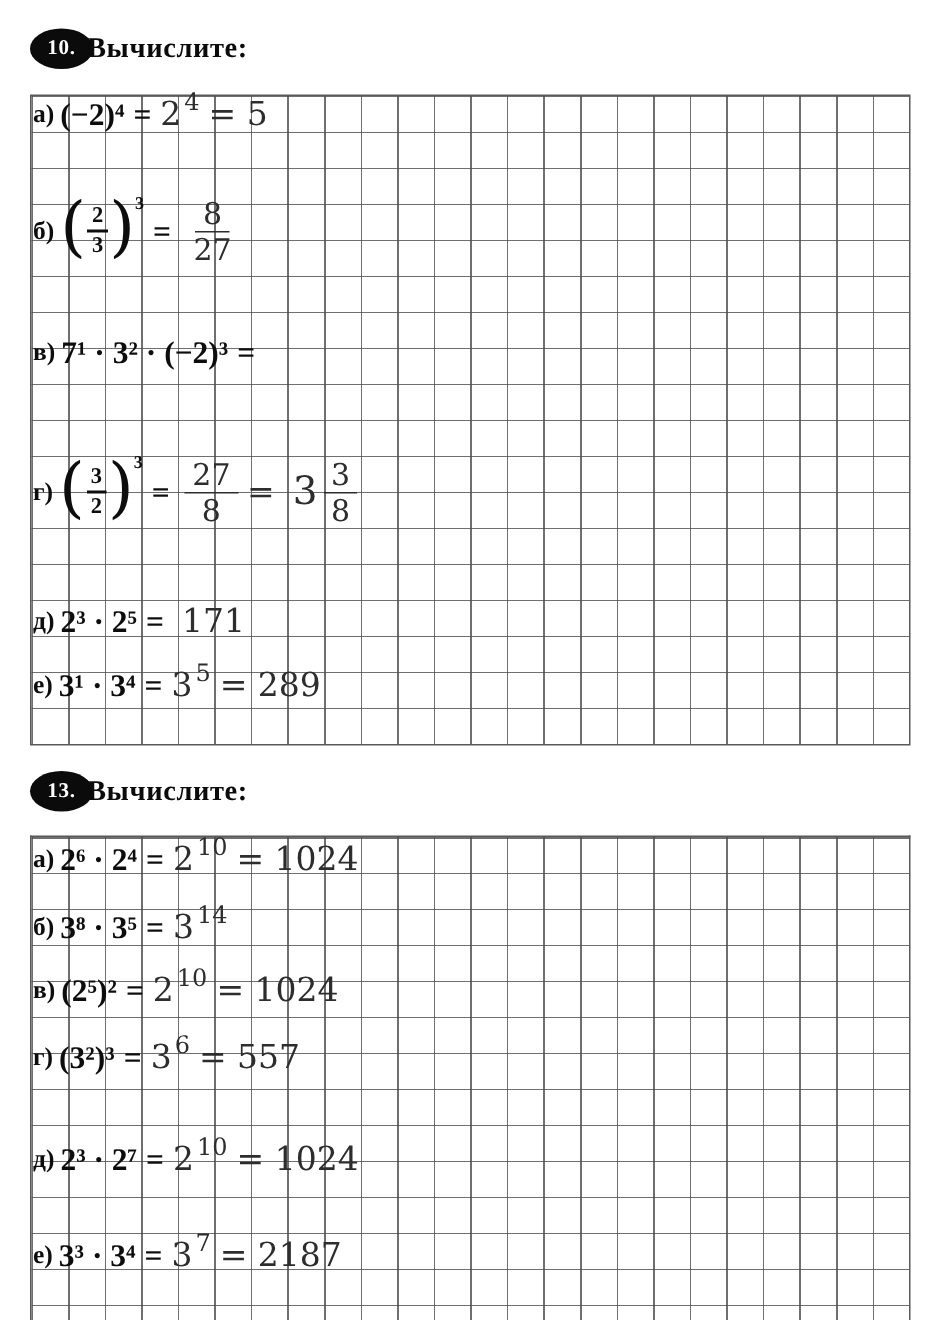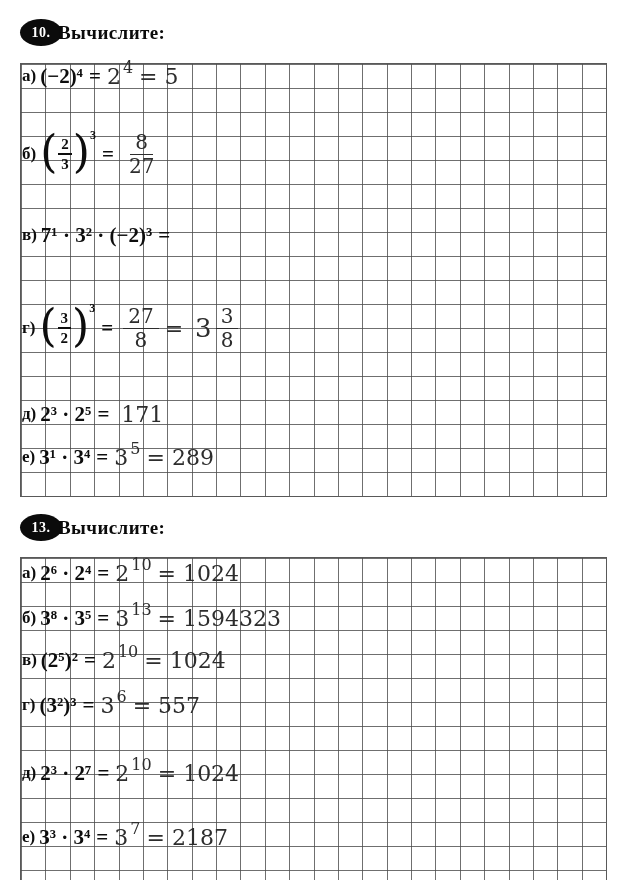--- a/index.html
+++ b/index.html
@@ -161,22 +161,21 @@
   <span class="hw">2</span>
     <span class="hw-exp">10</span>
   <span class="hw hw-rest">= 1024</span>
 </div>
 
 <div class="row r11b">
   <span class="label">б)</span>
   <span class="printed">3⁸ · 3⁵</span>
   <span class="printed eq">=</span>
   <span class="hw">3</span>
-    <span class="hw-exp">13</span>
-  <span class="hw hw-rest">= 1594323</span>
+    <span class="hw-exp">14</span>
 </div>
 
 <div class="row r11v">
   <span class="label">в)</span>
   <span class="printed">(2⁵)²</span>
   <span class="printed eq">=</span>
   <span class="hw">2</span>
     <span class="hw-exp">10</span>
   <span class="hw hw-rest">= 1024</span>
 </div>

